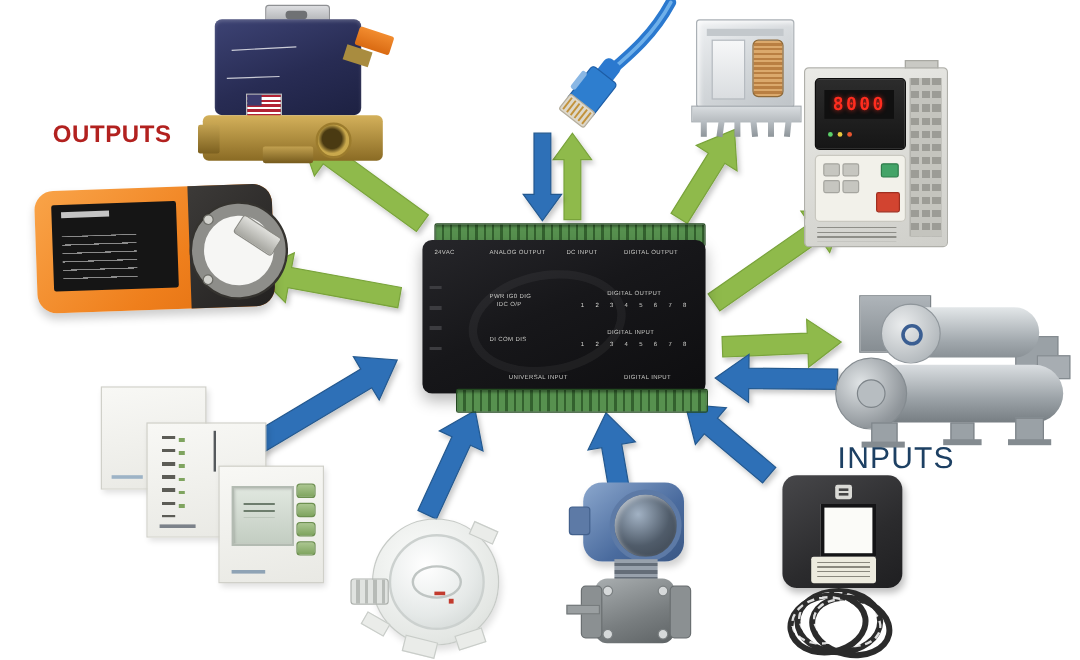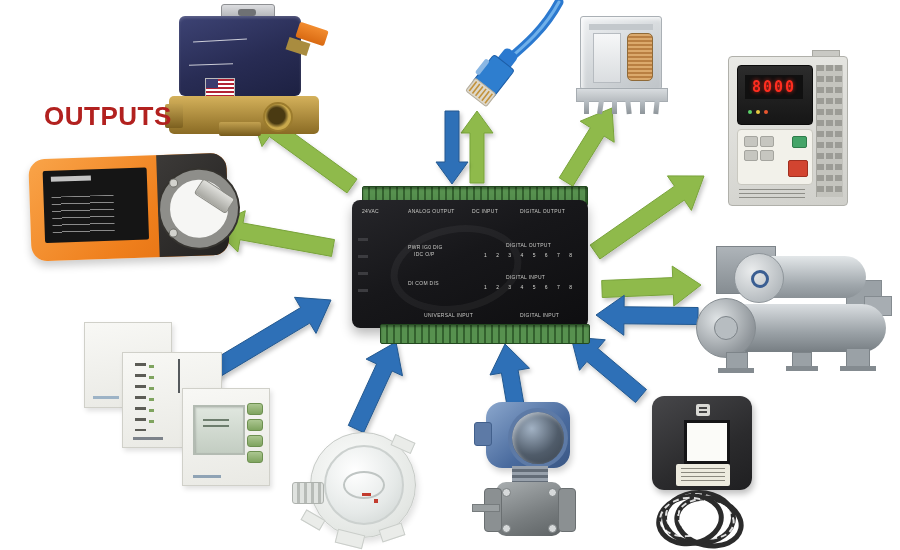--- a/index.html
+++ b/index.html
@@ -1,20 +1,20 @@
 <!DOCTYPE html>
 <html><head>
 <meta charset="utf-8">
 <style>
   html,body{margin:0;padding:0;background:#fff;}
   #stage{position:relative;width:900px;height:550px;background:#ffffff;overflow:hidden;
          font-family:"Liberation Sans", sans-serif;}
   .abs{position:absolute;}
   
-  #label-outputs{left:44px;top:101px;font-size:26px;font-weight:700;letter-spacing:.5px;z-index:4;}
+  #label-outputs{left:44px;top:101px;font-size:20px;font-weight:700;letter-spacing:.5px;z-index:4;}
   #label-network{left:372px;top:42px;font-size:23px;font-weight:400;letter-spacing:3px;z-index:4;}
   #label-inputs{left:698px;top:368px;font-size:25px;font-weight:500;letter-spacing:1px;z-index:4;}
   
   #arrow-layer{left:0;top:0;width:900px;height:550px;z-index:2;pointer-events:none;}
   
   .dev{z-index:3;}
   
   #controller{left:350px;top:184px;width:244px;height:164px;}
   .pc-strip{background:repeating-linear-gradient(90deg,#57914f 0 5px,#33612e 5px 7px);
             border:1px solid #234a20;border-radius:2px;box-shadow:inset 0 2px 2px rgba(0,0,0,.35);}
@@ -99,21 +99,21 @@
   #relay-topbar{left:8px;top:7px;width:64px;height:6px;background:#c3c8cc;}
   #relay-arm{left:12px;top:16px;width:26px;height:48px;border:1px solid #b6bbc0;
              background:linear-gradient(#f6f7f8,#dadde0);}
   #relay-coil{left:46px;top:16px;width:24px;height:46px;border-radius:5px;border:1px solid #8f6a38;
               background:repeating-linear-gradient(180deg,#dba96c 0 2px,#b97f42 2px 4px);}
   #relay-base{left:0;top:76px;width:90px;height:12px;border:1px solid #a6acb1;
               background:linear-gradient(#d8dcdf,#b7bcc0);}
   .relay-pin{position:absolute;top:88px;width:5px;height:14px;
              background:linear-gradient(#bcc2c7,#8e959a);}
   
-  #vfd{left:728px;top:56px;width:120px;height:150px;}
+  #vfd{left:670px;top:56px;width:120px;height:150px;}
   #vfd-tab{right:8px;top:-6px;width:26px;height:10px;background:#c9c9c4;border:1px solid #a8a8a2;}
   #vfd-body{left:0;top:0;width:118px;height:148px;border-radius:4px;border:1px solid #b0b0aa;
             background:linear-gradient(160deg,#eaeae6,#cfcfca);}
   #vfd-vent{right:4px;top:8px;width:26px;height:132px;border-left:1px solid #a8a8a2;
             background:repeating-linear-gradient(180deg,#9c9c96 0 6px,#c4c4be 6px 11px);}
   #vfd-vent:after{content:"";position:absolute;inset:0;
             background:repeating-linear-gradient(90deg,transparent 0 7px,#c4c4be 7px 9px);}
   #vfd-display{left:8px;top:8px;width:74px;height:58px;border-radius:4px;border:1px solid #0c0c0c;
                background:linear-gradient(#2c2c2c,#161616);}
   #vfd-seg{position:absolute;left:7px;top:9px;width:58px;background:#101010;padding:3px 0;text-align:center;
@@ -205,20 +205,21 @@
       <polygon points="484.0,183.0 484.0,133.0 493.0,133.0 477.0,111.0 461.0,133.0 470.0,133.0 470.0,183.0" fill="#8fba4c" stroke="#79a33a" stroke-width="1" filter="url(#arrow-shadow)"></polygon>
       <polygon points="445.0,111.0 445.0,162.0 436.0,162.0 452.0,184.0 468.0,162.0 459.0,162.0 459.0,111.0" fill="#2f6fb7" stroke="#24598f" stroke-width="1" filter="url(#arrow-shadow)"></polygon>
       <polygon points="698.1,307.5 624.1,306.8 624.2,295.3 596.0,315.0 623.8,335.3 623.9,323.8 697.9,324.5" fill="#2f6fb7" stroke="#24598f" stroke-width="1" filter="url(#arrow-shadow)"></polygon>
       <polygon points="216.6,378.7 309.8,323.1 316.0,333.4 331.0,300.0 294.5,297.3 300.6,307.6 207.4,363.3" fill="#2f6fb7" stroke="#24598f" stroke-width="1" filter="url(#arrow-shadow)"></polygon>
       <polygon points="363.7,432.6 392.0,371.0 402.5,375.8 396.0,342.0 366.1,359.1 376.6,363.9 348.3,425.4" fill="#2f6fb7" stroke="#24598f" stroke-width="1" filter="url(#arrow-shadow)"></polygon>
       <polygon points="524.4,406.6 518.1,370.2 529.5,368.2 505.0,344.0 490.0,375.0 501.4,373.0 507.6,409.4" fill="#2f6fb7" stroke="#24598f" stroke-width="1" filter="url(#arrow-shadow)"></polygon>
       <polygon points="646.5,389.5 597.9,348.5 605.3,339.8 571.0,337.0 579.5,370.3 586.9,361.5 635.5,402.5" fill="#2f6fb7" stroke="#24598f" stroke-width="1" filter="url(#arrow-shadow)"></polygon>
     </svg>
 
   <div id="label-outputs" class="abs" style="color: rgb(178, 33, 31);">OUTPUTS</div>
+  <div id="label-inputs" class="abs" style="color: rgb(29, 64, 99);">INPUTS</div>
 
   <div id="controller" class="abs dev">
     <div id="pc-strip-top" class="abs pc-strip"></div>
     <div id="pc-body" class="abs">
       <div id="pc-swoosh" class="abs"></div>
       <div id="pc-ribs" class="abs"></div>
       <span class="pc-txt" style="left:10px;top:8px">24VAC</span>
       <span class="pc-txt" style="left:56px;top:8px">ANALOG OUTPUT</span>
       <span class="pc-txt" style="left:120px;top:8px">DC INPUT</span>
       <span class="pc-txt" style="left:168px;top:8px">DIGITAL OUTPUT</span>

